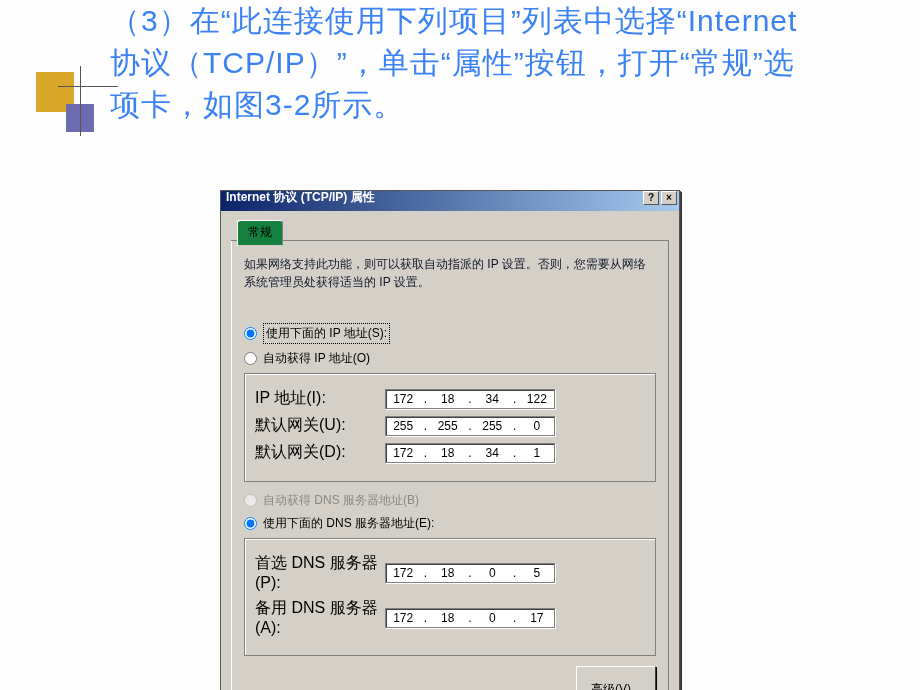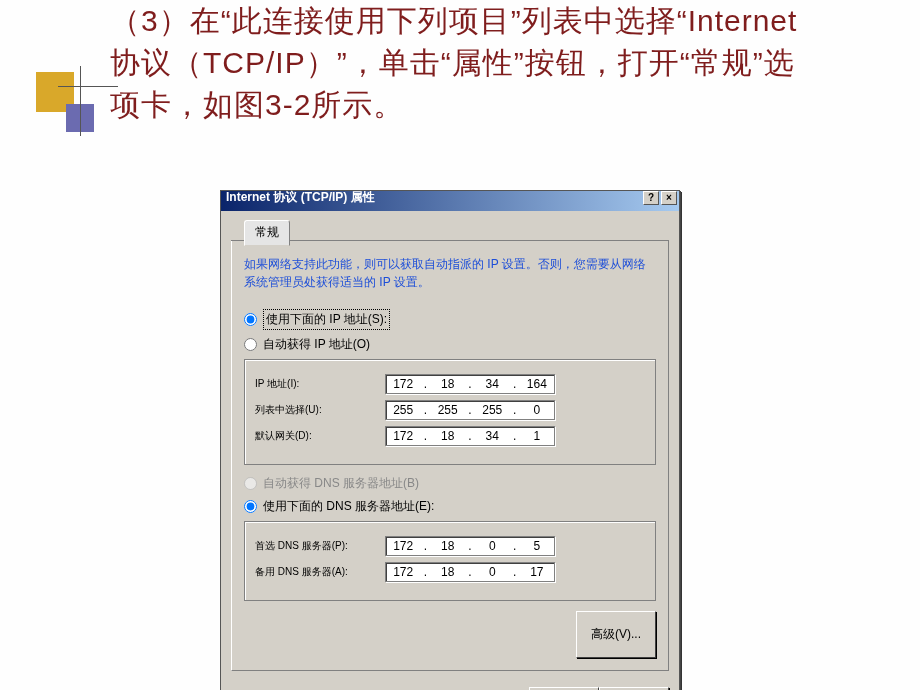--- a/index.html
+++ b/index.html
@@ -8,21 +8,21 @@
       padding: 0;
       width: 920px;
       height: 690px;
       background: #fefefe;
       font-family: "SimSun", "宋体", sans-serif;
       overflow: hidden;
       position: relative;
     }
     .slide-text {
       font-size: 30px;
-      color: #7f1d1d;
+      color: #3b82f6;
       padding: 0 110px 0 110px;
       line-height: 1.4;
       letter-spacing: 1px;
     }
     .deco {
       position: absolute;
       left: 36px;
       top: 72px;
     }
     .deco .sq1 {
@@ -75,41 +75,41 @@
       padding: 8px 10px 10px 10px;
     }
     .tab-strip {
       position: relative;
       height: 22px;
       border-bottom: 1px solid #808080;
     }
     .tab {
       position: absolute;
       top: 1px;
-      left: 13px;
-      background: #e5e5e5;
+      left: 6px;
+      background: #15803d;
       border: 1px solid #fff;
       border-right-color: #808080;
       border-bottom: 1px solid #d4d0c8;
       padding: 3px 10px 4px 10px;
       border-radius: 3px 3px 0 0;
       z-index: 2;
     }
     .tab-panel {
       border: 1px solid #fff;
       border-top: none;
       border-right-color: #808080;
       border-bottom-color: #808080;
       padding: 10px 12px 12px 12px;
       background: #d4d0c8;
     }
     .info-text {
       font-size: 12px;
-      color: #1d4ed8;
-      margin: 4px 0 18px 0;
+      color: #0f172a;
+      margin: 4px 0 32px 0;
       line-height: 1.5;
     }
     .group {
       border: 1px solid #808080;
       box-shadow: inset 1px 1px 0 #fff;
       padding: 8px 10px 12px 10px;
       margin-bottom: 10px;
     }
     .radio-row {
       display: flex;
@@ -124,21 +124,21 @@
       padding: 1px 2px;
     }
     .radio-row.disabled { color: #888; }
     .field-row {
       display: flex;
       align-items: center;
       margin: 6px 0;
     }
     .field-row .flabel {
       width: 130px;
-      font-size: 10px;
+      font-size: 16px;
     }
     .ip-input {
       display: flex;
       align-items: center;
       background: #fff;
       border: 1px solid #808080;
       box-shadow: inset 1px 1px 0 #404040, 1px 1px 0 #fff;
       height: 20px;
       width: 170px;
       font-family: Tahoma, sans-serif;
@@ -213,25 +213,25 @@
       <div class="group">
         <div class="field-row">
           <span class="flabel">IP 地址(I):</span>
           <span class="ip-input">
             <span class="oct">172</span>
               <span class="dot">.</span>
             <span class="oct">18</span>
               <span class="dot">.</span>
             <span class="oct">34</span>
               <span class="dot">.</span>
-            <span class="oct">164</span>
-          </span>
-        </div>
-        <div class="field-row">
-          <span class="flabel">列表中选择(U):</span>
+            <span class="oct">122</span>
+          </span>
+        </div>
+        <div class="field-row">
+          <span class="flabel">默认网关(U):</span>
           <span class="ip-input">
             <span class="oct">255</span>
               <span class="dot">.</span>
             <span class="oct">255</span>
               <span class="dot">.</span>
             <span class="oct">255</span>
               <span class="dot">.</span>
             <span class="oct">0</span>
           </span>
         </div>

